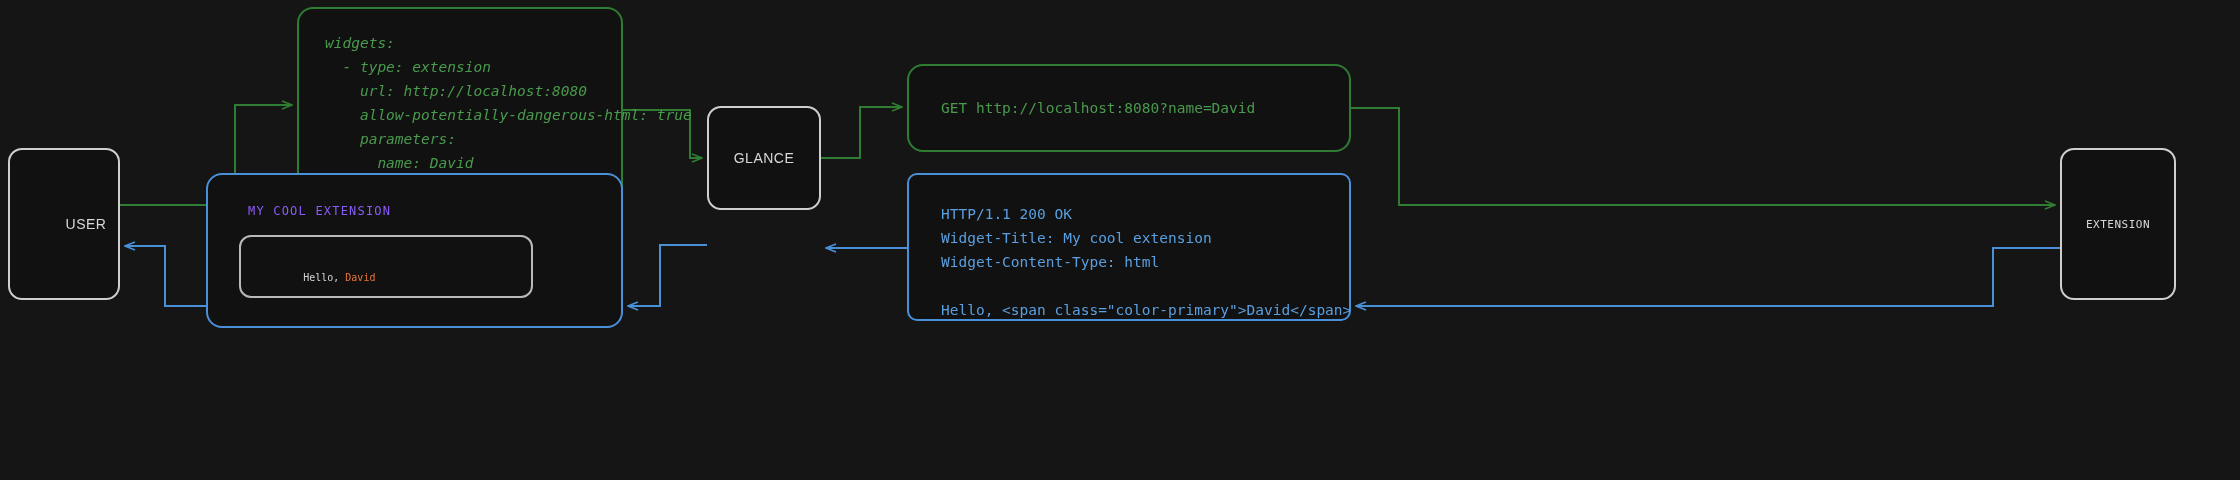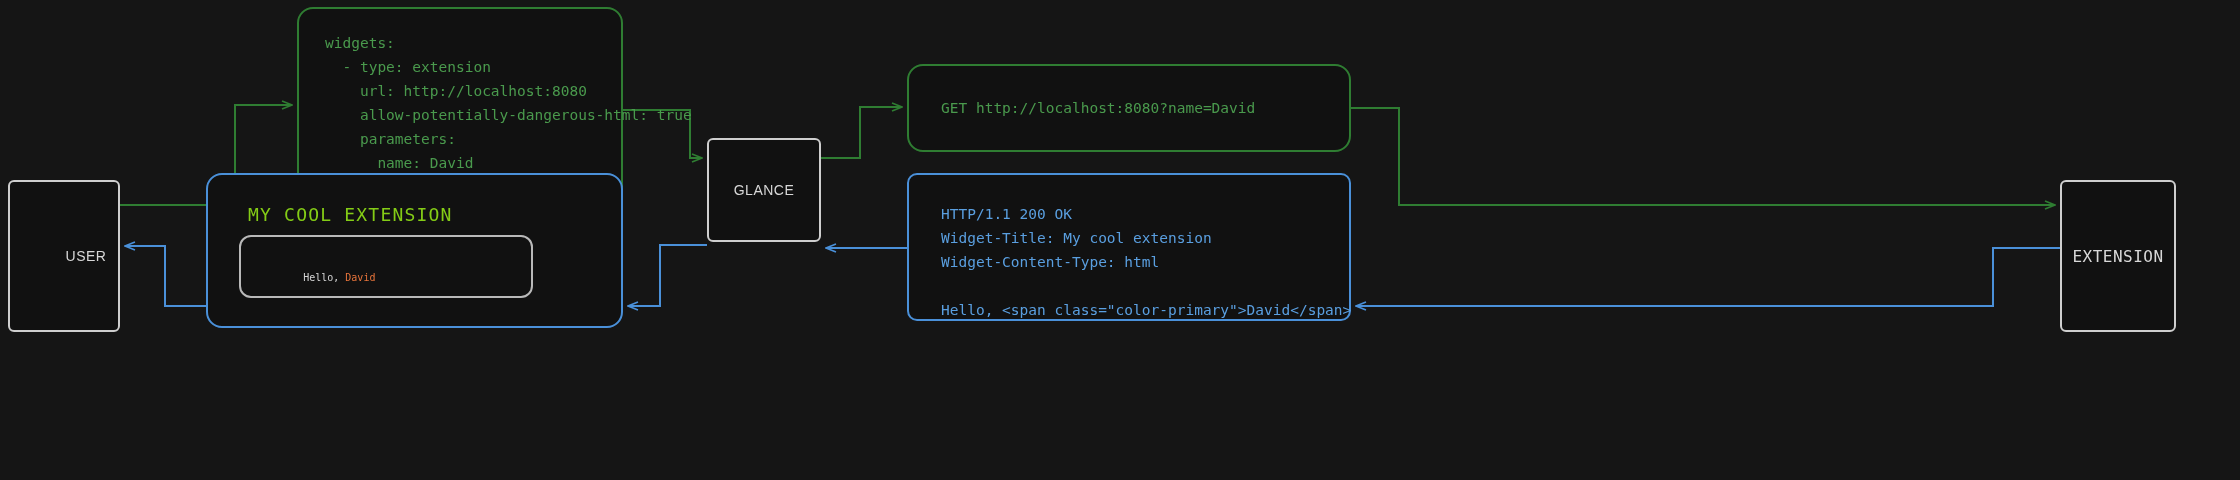--- a/index.html
+++ b/index.html
@@ -18,41 +18,40 @@
   svg.wires {
     position: absolute;
     left: 0; top: 0;
     width: 2240px;
     height: 480px;
     pointer-events: none;
   }
   .node {
     position: absolute;
     border: 2px solid #cfcfcf;
-    border-radius: 6px;
+    border-radius: 14px;
     background: #111111;
     display: flex;
     align-items: center;
     justify-content: center;
     color: #d8d8d8;
     box-sizing: border-box;
-    margin-top: 32px;
   }
   .node-label {
     font-size: 15px;
     letter-spacing: 0.5px;
     color: #d8d8d8;
     white-space: nowrap;
   }
   #node-user { left: 8px;   top: 148px; width: 112px; height: 152px; padding-left: 44px; }
   #node-glance { left: 707px; top: 106px; width: 114px; height: 104px; }
   #node-extension { left: 2060px; top: 148px; width: 116px; height: 152px; }
   #node-user .node-label,
   #node-glance .node-label { font-family: "Liberation Sans", sans-serif; font-size: 14px; }
-  #node-extension .node-label { font-family: "DejaVu Sans Mono", monospace; font-size: 16px; }
+  #node-extension .node-label { font-family: "DejaVu Sans Mono", monospace; font-size: 11px; }
 
   .msgbox {
     position: absolute;
     border-radius: 16px;
     background: #111111;
     box-sizing: border-box;
     border: 2px solid #2f7d32;
   }
   .msgbox.green { border-color: #2f7d32; }
   .msgbox.blue  { border-color: #4a90d9; }
@@ -60,33 +59,33 @@
   .code {
     font-family: "DejaVu Sans Mono", monospace;
     font-size: 14.5px;
     line-height: 24px;
     white-space: pre;
   }
   .code.green { color: #4a9a4d; }
   .code.blue  { color: #5a9fe0; }
 
   #box-yaml { left: 297px; top: 7px; width: 326px; height: 196px; }
-  #box-yaml .code { position: absolute; left: 26px; top: 22px; }
+  #box-yaml .code { position: absolute; left: 26px; top: 22px; font-style: italic; }
 
   #box-get { left: 907px; top: 64px; width: 444px; height: 88px; padding-left: 28px; }
   #box-get .code { position: absolute; left: 32px; top: 30px; }
 
   #box-widget { left: 206px; top: 173px; width: 417px; height: 155px; }
   #widget-title {
     position: absolute;
     left: 40px; top: 29px;
     font-family: "DejaVu Sans Mono", monospace;
-    font-size: 18px;
+    font-size: 12px;
     letter-spacing: 1.2px;
-    color: #84cc16;
+    color: #8b5cf6;
     white-space: nowrap;
   }
   #widget-card {
     position: absolute;
     left: 31px; top: 60px;
     width: 294px; height: 63px;
     border: 2px solid #b9b9b9;
     border-radius: 12px;
     background: #111111;
     box-sizing: border-box;

